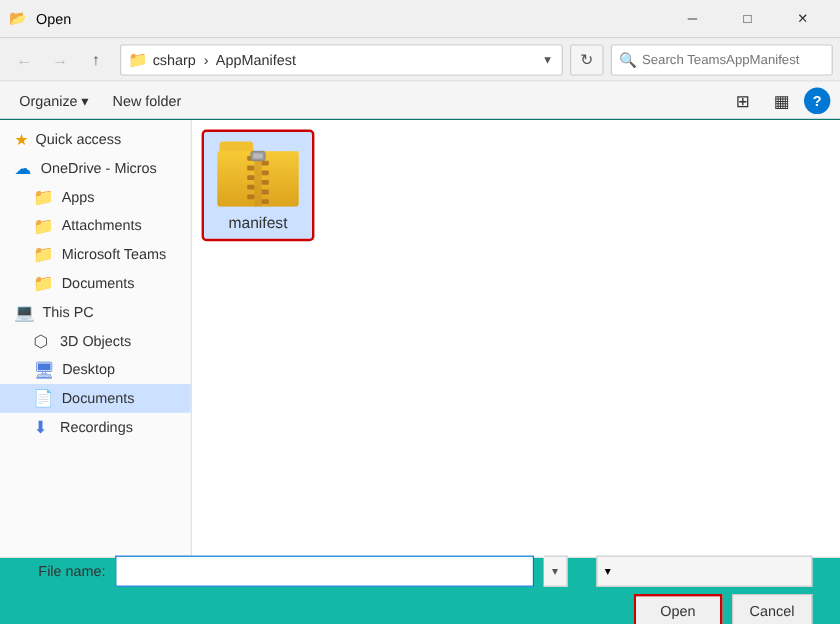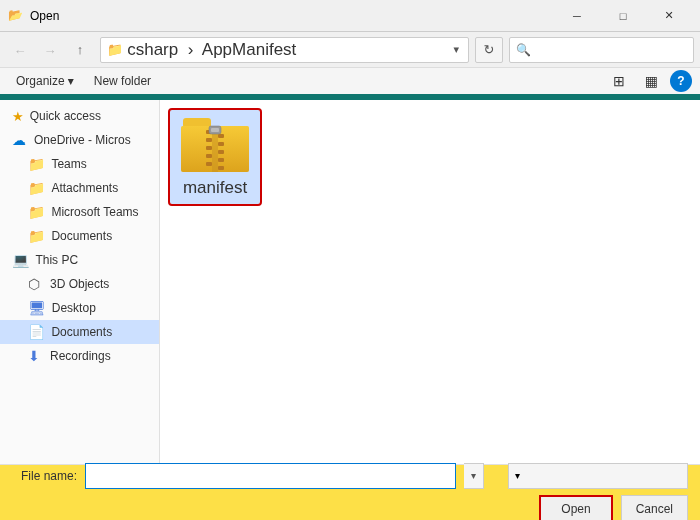--- a/index.html
+++ b/index.html
@@ -84,21 +84,21 @@
       padding: 0 6px;
       margin: 0 4px;
       border-radius: 2px;
     }
     .address-bar-icon {
       color: #e8a000;
       margin-right: 4px;
       font-size: 13px;
     }
     .address-bar-text {
-      font-size: 17px;
+      font-size: 12px;
       color: #333;
       flex: 1;
     }
     .address-dropdown {
       background: transparent;
       border: none;
       cursor: pointer;
       color: #555;
       font-size: 11px;
       padding: 0 3px;
@@ -138,21 +138,21 @@
       background: transparent;
     }
 
     
     .toolbar {
       background: #f5f5f5;
       height: 32px;
       display: flex;
       align-items: center;
       padding: 0 8px;
-      border-bottom: 6px solid #0f766e;
+      border-bottom: 1px solid #0f766e;
       gap: 4px;
     }
     .toolbar-btn {
       height: 24px;
       padding: 0 8px;
       border: none;
       background: transparent;
       cursor: pointer;
       font-size: 12px;
       display: flex;
@@ -223,35 +223,35 @@
       padding: 6px;
       cursor: pointer;
       border-radius: 2px;
     }
     .file-item.selected {
       background: #cce0ff;
       outline: 2px solid #cc0000;
     }
 
     .file-label {
-      font-size: 17px;
+      font-size: 13px;
       color: #333;
       text-align: right;
       margin-top: 4px;
       word-break: break-word;
     }
 
     
     .bottom-bar {
       height: 56px;
-      background: #fde047;
+      background: #14b8a6;
       border-top: 1px solid #e0e0e0;
       display: flex;
       align-items: center;
-      padding: 0 12px;
+      padding: 0 23px;
       gap: 8px;
     }
     .bottom-label {
       font-size: 12px;
       color: #333;
       min-width: 65px;
       text-align: right;
     }
     .filename-input {
       flex: 1;
@@ -347,20 +347,21 @@
     <span class="address-bar-text">
       csharp &nbsp;›&nbsp; AppManifest
     </span>
     <button class="address-dropdown">▾</button>
   </div>
 
   <div class="refresh-btn">↻</div>
 
   <div class="search-bar">
     <span class="search-icon">🔍</span>
+    <input class="search-input" placeholder="Search TeamsAppManifest" style="">
   </div>
 </div>
 
 <div class="toolbar">
   <button class="toolbar-btn">
     <span>Organize</span>
     <span>▾</span>
   </button>
   <button class="toolbar-btn">
     <span>New folder</span>
@@ -380,21 +381,21 @@
       <span>Quick access</span>
     </div>
 
     <div class="sidebar-item">
       <span class="onedrive-icon item-icon">☁</span>
       <span>OneDrive - Micros</span>
     </div>
 
     <div class="sidebar-item" style="padding-left:28px;">
       <span class="folder-icon item-icon">📁</span>
-      <span>Teams</span>
+      <span>Apps</span>
     </div>
     <div class="sidebar-item" style="padding-left:28px;">
       <span class="folder-icon item-icon">📁</span>
       <span>Attachments</span>
     </div>
     <div class="sidebar-item" style="padding-left:28px;">
       <span class="folder-icon item-icon">📁</span>
       <span>Microsoft Teams</span>
     </div>
     <div class="sidebar-item" style="padding-left:28px;">

